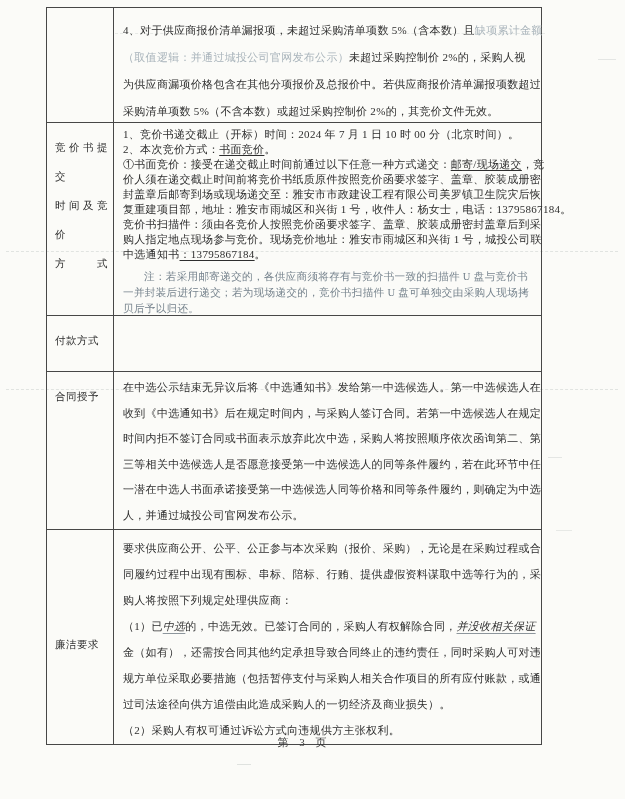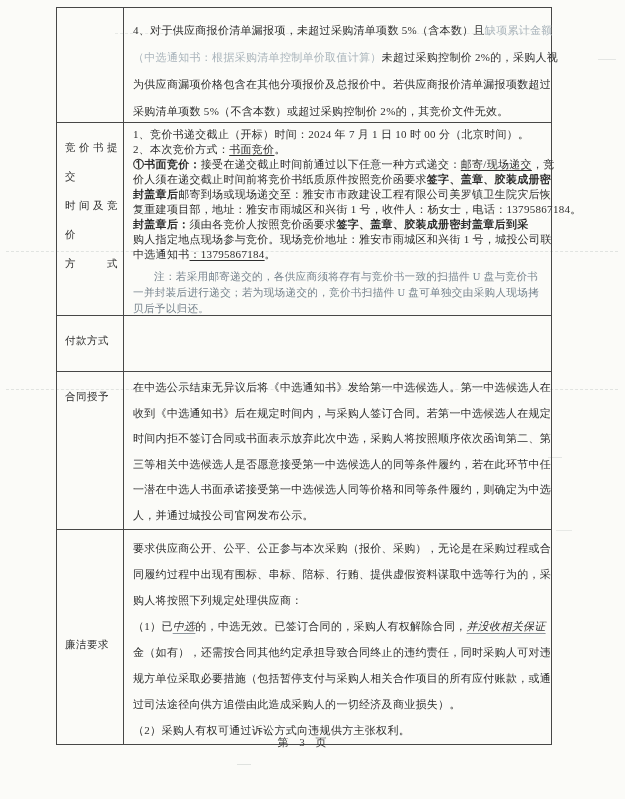--- a/index.html
+++ b/index.html
@@ -14,21 +14,21 @@
     width:625px;height:799px;
     background:var(--paper);
     font-family:"Liberation Serif","DejaVu Serif",serif;
     color:var(--ink);
     overflow:hidden;
   }
   .page{position:relative;width:625px;height:799px;}
 
   
   .doc-table{
-    position:absolute;left:56px;top:7px;width:496px;height:738px;
+    position:absolute;left:46px;top:7px;width:496px;height:738px;
     border:1.5px solid var(--border);
     box-sizing:border-box;
     display:flex;flex-direction:column;
   }
   .row{display:flex;box-sizing:border-box;border-bottom:1px solid var(--border);}
   .row:last-child{border-bottom:none;}
   .r0{height:115px;}
   .r1{height:193px;}
   .r2{height:56px;}
   .r3{height:158px;}
@@ -56,21 +56,21 @@
   .r1 .ccell{padding-top:4px;}   .r1 .line{line-height:15px;}
   .r2 .ccell{padding-top:4px;}   .r2 .line{line-height:25.5px;}
   .r3 .ccell{padding-top:3px;}   .r3 .line{line-height:25.5px;}
   .r4 .ccell{padding-top:5px;}   .r4 .line{line-height:26px;}
 
   .r1 .line.note{
     color:var(--note);font-size:10.6px;line-height:16px;
   }
   .r1 .line.note.first{margin-top:7px;text-indent:21px;}
 
-  .seg-bold{font-weight:700;margin-top:40px;}
+  .seg-bold{font-weight:400;margin-top:40px;}
   .seg-underline{text-decoration:underline;text-underline-offset:2px;}
   .seg-faint{color:var(--faint);}
   .seg-faint-underline{
     text-decoration:underline;text-decoration-color:#8d969c;
     text-underline-offset:2.5px;
     font-style:italic;
   }
 
   
   .footer{
@@ -99,39 +99,39 @@
   <div class="streak d1"></div>
   <div class="streak d2"></div>
   <div class="streak d3"></div>
   <div class="streak d4"></div>
 
   <div class="doc-table">
     <div class="row r0">
       <div class="hcell"></div>
       <div class="ccell">
           <div class="line"><span class="seg">4、对于供应商报价清单漏报项，未超过采购清单项数 5%（含本数）且</span><span class="seg-faint">缺项累计金额</span></div>
-          <div class="line"><span class="seg-faint">（中选通知书：根据采购清单控制单价取值计算）</span><span class="seg">未超过采购控制价 2%的，采购人视</span></div>
+          <div class="line"><span class="seg-faint">（取值逻辑：并通过城投公司官网发布公示）</span><span class="seg">未超过采购控制价 2%的，采购人视</span></div>
           <div class="line"><span class="seg">为供应商漏项价格包含在其他分项报价及总报价中。若供应商报价清单漏报项数超过</span></div>
           <div class="line"><span class="seg">采购清单项数 5%（不含本数）或超过采购控制价 2%的，其竞价文件无效。</span></div>
         </div>
     </div>
     <div class="row r1">
       <div class="hcell">
           <div class="hline">竞价书提交</div>
           <div class="hline">时间及竞价</div>
           <div class="hline">方式</div>
         </div>
       <div class="ccell">
           <div class="line"><span class="seg">1、竞价书递交截止（开标）时间：2024 年 7 月 1 日 10 时 00 分（北京时间）。</span></div>
           <div class="line"><span class="seg">2、本次竞价方式：</span><span class="seg-underline">书面竞价</span><span class="seg">。</span></div>
           <div class="line"><span class="seg-bold">①书面竞价：</span><span class="seg">接受在递交截止时间前通过以下任意一种方式递交：</span><span class="seg-underline">邮寄/现场递交</span><span class="seg">，竞</span></div>
           <div class="line"><span class="seg">价人须在递交截止时间前将竞价书纸质原件按照竞价函要求</span><span class="seg-bold">签字、盖章、胶装成册密</span></div>
           <div class="line"><span class="seg-bold">封盖章后</span><span class="seg">邮寄到场或现场递交至：雅安市市政建设工程有限公司美罗镇卫生院灾后恢</span></div>
           <div class="line"><span class="seg">复重建项目部，地址：雅安市雨城区和兴街 1 号，收件人：杨女士，电话：13795867184。</span></div>
-          <div class="line"><span class="seg-bold">封盖章后：</span><span class="seg">须由各竞价人按照竞价函要求</span><span class="seg-bold">签字、盖章、胶装成册密封盖章后到采</span></div>
+          <div class="line"><span class="seg-bold">竞价书扫描件：</span><span class="seg">须由各竞价人按照竞价函要求</span><span class="seg-bold">签字、盖章、胶装成册密封盖章后到采</span></div>
           <div class="line"><span class="seg">购人指定地点现场参与竞价。现场竞价地址：雅安市雨城区和兴街 1 号，城投公司联</span></div>
           <div class="line"><span class="seg">中选通知书</span><span class="seg-underline">：13795867184</span><span class="seg">。</span></div>
           <div class="line note first"><span class="seg">注：若采用邮寄递交的，各供应商须将存有与竞价书一致的扫描件 U 盘与竞价书</span></div>
           <div class="line note"><span class="seg">一并封装后进行递交；若为现场递交的，竞价书扫描件 U 盘可单独交由采购人现场拷</span></div>
           <div class="line note"><span class="seg">贝后予以归还。</span></div>
         </div>
     </div>
     <div class="row r2">
       <div class="hcell">
           <div class="hline">付款方式</div>

